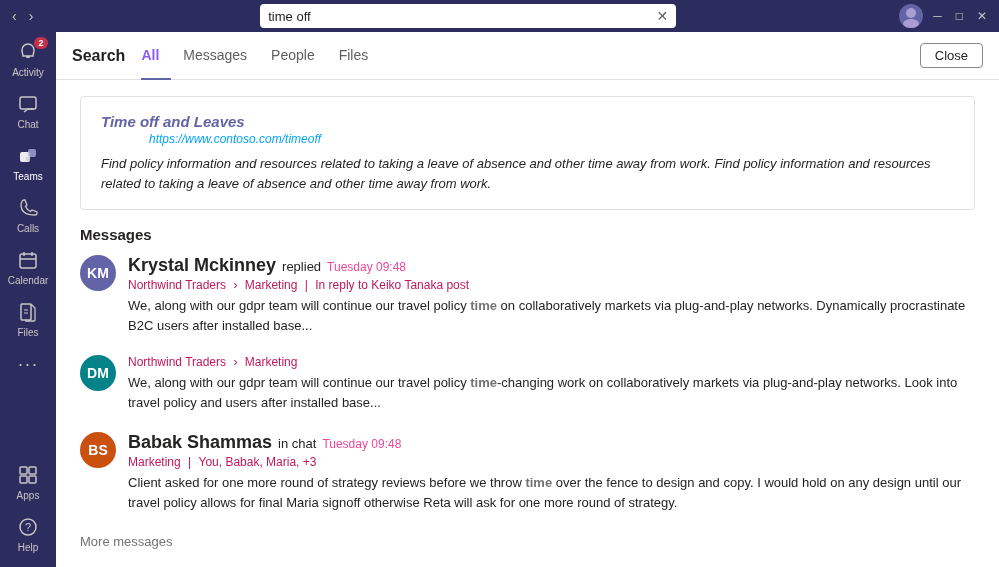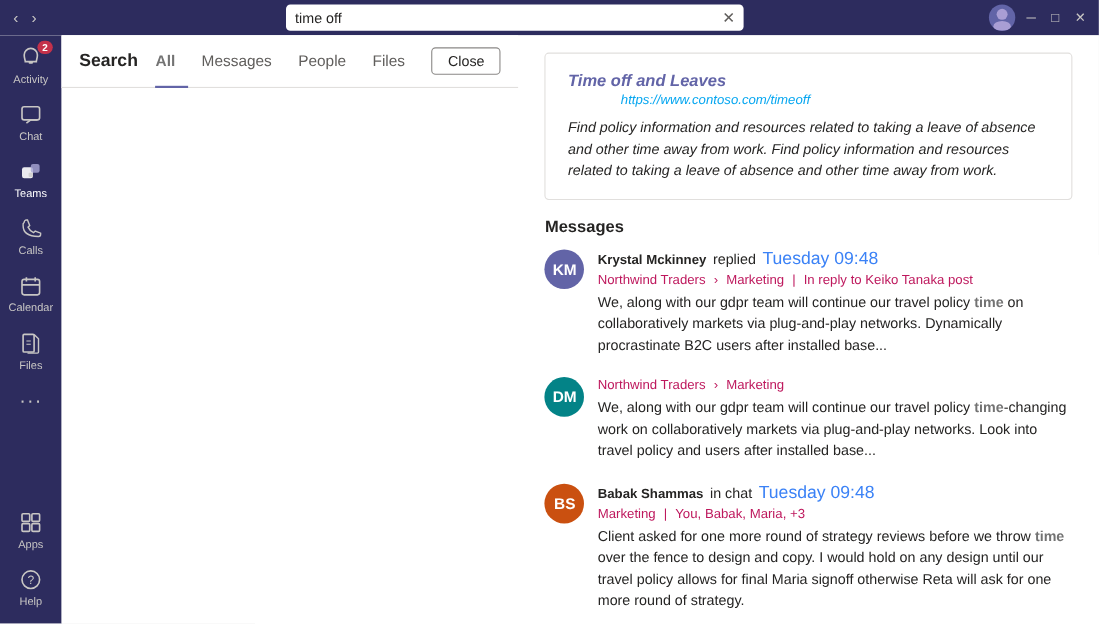--- a/index.html
+++ b/index.html
@@ -58,21 +58,21 @@
       flex-direction: column;
       align-items: center;
       padding-bottom: 8px;
       gap: 0;
     }
 
     
     .main {
       flex: 1;
       display: flex;
-      flex-direction: row;
+      flex-direction: column;
       height: 100%;
       background: #fff;
     }
 
     
     .topbar {
       background: #fff;
       border-bottom: 1px solid #e1dfdd;
       display: flex;
       align-items: center;
@@ -99,21 +99,21 @@
       height: 48px;
       display: flex;
       align-items: center;
       font-size: 14px;
       color: #605e5c;
       cursor: pointer;
       border-bottom: 2px solid transparent;
       white-space: nowrap;
     }
     .tab.active {
-      color: #737373;
+      color: #8b5cf6;
       border-bottom: 2px solid #6264a7;
       font-weight: 600;
     }
     .tab:first-child { padding-left: 0; }
 
     .close-btn {
       background: none;
       border: 1px solid #8a8886;
       border-radius: 4px;
       padding: 4px 14px;
@@ -252,26 +252,26 @@
       display: flex;
       align-items: center;
       justify-content: center;
       font-size: 14px;
       font-weight: 600;
       color: #fff;
     }
     .msg-content { flex: 1; }
     .msg-header { display: flex; align-items: baseline; gap: 6px; margin-bottom: 2px; flex-wrap: wrap; }
     .msg-sender {
-      font-size: 12px;
+      font-size: 18px;
       font-weight: 600;
       color: #252423;
     }
     .msg-action { font-size: 13px; color: #252423; }
-    .msg-time { font-size: 16px; color: #3b82f6; }
+    .msg-time { font-size: 12px; color: #ec4899; }
     .msg-meta { font-size: 12px; color: #be185d; margin-bottom: 4px; }
     .msg-meta span { margin-right: 4px; }
     .msg-text { font-size: 13px; color: #252423; line-height: 1.5; }
     .msg-text .highlight { font-weight: 700; color: #737373; }
 
     .more-link {
       color: #737373;
       font-size: 13px;
       cursor: pointer;
       text-decoration: none;

